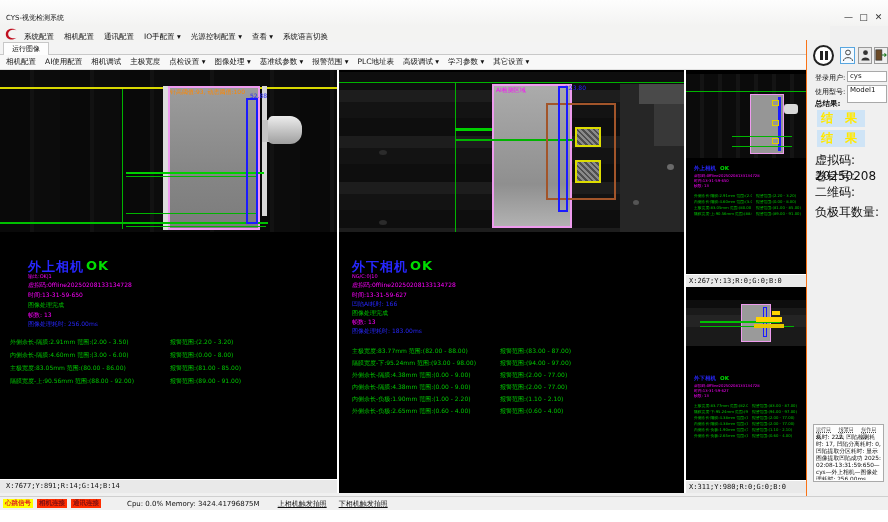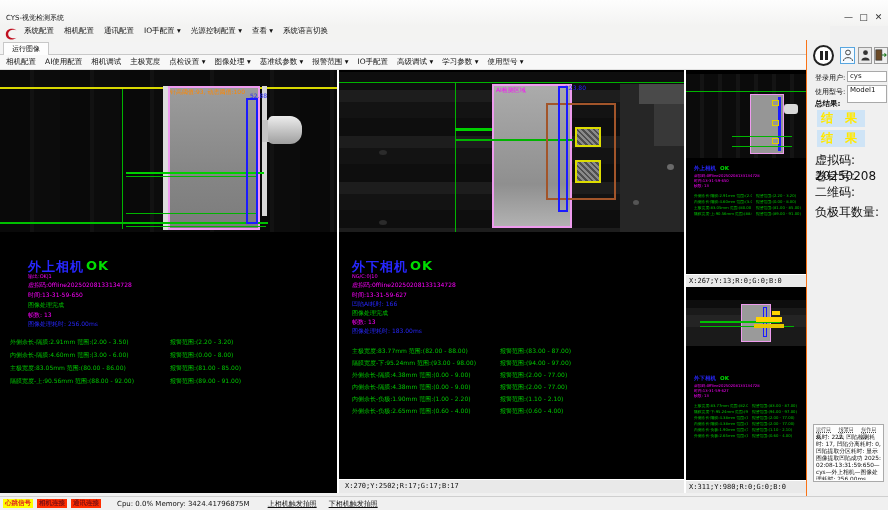--- a/index.html
+++ b/index.html
@@ -13,21 +13,21 @@
   .f38{font-size:3.8px;line-height:4.5px}
   .f5{font-size:5px}
   .f55{font-size:5.5px}
   .f6{font-size:6px}
   .f65{font-size:12px}
   .f7{font-size:7px}
   .f75{font-size:7.5px}
   .cap{background:#e9e9e9;color:#111;font:7px "DejaVu Sans Mono","Liberation Mono",monospace;
        line-height:13px;padding-left:6px;border-top:1px solid #ffffff;box-sizing:border-box}
   .cam-title{font-size:13px;font-weight:bold;letter-spacing:1px}
-  .menu-row{display:flex;align-items:flex-start;gap:10px;font-size:7.5px;color:#111}
+  .menu-row{display:flex;align-items:flex-end;gap:10px;font-size:7.5px;color:#111}
   .tool-row{display:flex;align-items:center;gap:9px;font-size:7.5px;color:#111}
   .pinkbox{border:2px solid #ee9bee;box-sizing:border-box}
   .bluebox{border:2px solid #1b1bff;box-sizing:border-box}
   .brownbox{border:2px solid #a2552a;box-sizing:border-box}
   .yellowbox{border:2px solid #dddd00;box-sizing:border-box;
              background:repeating-linear-gradient(45deg,#8a8a8a 0 2px,#4f4f4f 2px 4px)}
   .gline{background:#00b400}
   .input{background:#ffffff;border:1px solid #a9a9a9;box-sizing:border-box;font-size:7px;
          line-height:9px;padding-left:2px;color:#111}
   .ellip{overflow:hidden;white-space:nowrap}
@@ -67,24 +67,24 @@
 
 <div class="a tool-row" style="left:0;top:55px;width:806px;height:15px;padding-left:6px;background:#f8f8f8;border-bottom:1px solid #e0e0e0;box-sizing:border-box">
   <span>相机配置</span>
   <span>AI使用配置</span>
   <span>相机调试</span>
   <span>主极宽度</span>
   <span>点检设置 ▾</span>
   <span>图像处理 ▾</span>
   <span>基准线参数 ▾</span>
   <span>报警范围 ▾</span>
-  <span>IO手配置</span>
+  <span>PLC地址表</span>
   <span>高级调试 ▾</span>
   <span>学习参数 ▾</span>
-  <span>使用型号 ▾</span>
+  <span>其它设置 ▾</span>
 </div>
 
 <div class="a" style="left:0;top:70px;width:806px;height:423px;background:#000">
 
   <div class="a" style="left:0;top:0;width:337px;height:423px">
     <div class="a" style="left:0;top:0;width:337px;height:162px;background:repeating-linear-gradient(90deg,#090909 0 30px,#121212 30px 34px,#0c0c0c 34px 60px)">
       <div class="a" style="left:0;top:17px;width:337px;height:2px;background:#d8d800"></div>
       <div class="a gline" style="left:122px;top:19px;width:1px;height:140px"></div>
       <div class="a" style="left:163px;top:16px;width:5px;height:144px;background:#dcdcdc"></div>
       <div class="a" style="left:262px;top:16px;width:5px;height:130px;background:#d6d6d6"></div>
@@ -112,20 +112,21 @@
 
     <span class="a f6 grn nowrap" style="left:10px;top:268px">外侧余长-隔膜:2.91mm 范围:(2.00 - 3.50)</span>
     <span class="a f6 grn nowrap" style="left:170px;top:268px">报警范围:(2.20 - 3.20)</span>
     <span class="a f6 grn nowrap" style="left:10px;top:281px">内侧余长-隔膜:4.60mm 范围:(3.00 - 6.00)</span>
     <span class="a f6 grn nowrap" style="left:170px;top:281px">报警范围:(0.00 - 8.00)</span>
     <span class="a f6 grn nowrap" style="left:10px;top:294px">主极宽度:83.05mm 范围:(80.00 - 86.00)</span>
     <span class="a f6 grn nowrap" style="left:170px;top:294px">报警范围:(81.00 - 85.00)</span>
     <span class="a f6 grn nowrap" style="left:10px;top:307px">隔膜宽度-上:90.56mm 范围:(88.00 - 92.00)</span>
     <span class="a f6 grn nowrap" style="left:170px;top:307px">报警范围:(89.00 - 91.00)</span>
 
+    <div class="a cap" style="left:0;top:409px;width:337px;height:14px">X:7677;Y:891;R:14;G:14;B:14</div>
   </div>
 
   <div class="a" style="left:337px;top:0;width:2px;height:423px;background:#fff"></div>
 
   <div class="a" style="left:339px;top:0;width:345px;height:423px">
     <div class="a" style="left:0;top:2px;width:345px;height:160px;background:repeating-linear-gradient(180deg,#0e0e0e 0 18px,#1d1d1d 18px 30px,#131313 30px 46px)">
       <div class="a gline" style="left:0;top:10px;width:345px;height:1px"></div>
       <div class="a gline" style="left:116px;top:10px;width:1px;height:150px"></div>
       <div class="a" style="left:281px;top:12px;width:64px;height:148px;background:#262626"></div>
       <div class="a" style="left:300px;top:12px;width:45px;height:20px;background:#4a4a4a"></div>
@@ -161,21 +162,20 @@
     <span class="a f6 grn nowrap" style="left:161px;top:289px">报警范围:(94.00 - 97.00)</span>
     <span class="a f6 grn nowrap" style="left:13px;top:301px">外侧余长-隔膜:4.38mm 范围:(0.00 - 9.00)</span>
     <span class="a f6 grn nowrap" style="left:161px;top:301px">报警范围:(2.00 - 77.00)</span>
     <span class="a f6 grn nowrap" style="left:13px;top:313px">内侧余长-隔膜:4.38mm 范围:(0.00 - 9.00)</span>
     <span class="a f6 grn nowrap" style="left:161px;top:313px">报警范围:(2.00 - 77.00)</span>
     <span class="a f6 grn nowrap" style="left:13px;top:325px">内侧余长-负极:1.90mm 范围:(1.00 - 2.20)</span>
     <span class="a f6 grn nowrap" style="left:161px;top:325px">报警范围:(1.10 - 2.10)</span>
     <span class="a f6 grn nowrap" style="left:13px;top:337px">外侧余长-负极:2.65mm 范围:(0.60 - 4.00)</span>
     <span class="a f6 grn nowrap" style="left:161px;top:337px">报警范围:(0.60 - 4.00)</span>
 
-    <div class="a cap" style="left:0;top:409px;width:345px;height:14px">X:270;Y:2502;R:17;G:17;B:17</div>
   </div>
 
   <div class="a" style="left:684px;top:0;width:2px;height:423px;background:#fff"></div>
 
   <div class="a" style="left:686px;top:0;width:120px;height:217px">
     <div class="a" style="left:0;top:4px;width:120px;height:84px;background:repeating-linear-gradient(90deg,#0b0b0b 0 14px,#141414 14px 18px)">
       <div class="a gline" style="left:0;top:17px;width:120px;height:1px"></div>
       <div class="a" style="left:64px;top:20px;width:34px;height:60px;background:#969696;border:1px solid #ee9bee;box-sizing:border-box"></div>
       <div class="a" style="left:92px;top:23px;width:3px;height:54px;background:#1b1bff"></div>
       <div class="a" style="left:86px;top:26px;width:7px;height:6px;border:1px solid #ddd000;box-sizing:border-box"></div>
@@ -283,17 +283,17 @@
       <span class="f5" style="color:#444;text-decoration:underline dotted">操作日志</span>
     </div>
     <div class="a" style="left:2px;top:9px;width:66px;height:46px;font-size:5.8px;line-height:7px;color:#111;word-break:break-all;overflow:hidden">耗时: 222, 凹陷检测耗时: 17, 凹陷分离耗时: 0, 凹陷提取分区耗时: 显示图像提取凹陷成功 2025:02:08-13:31:59:650—cys—外上相机—图像处理耗时: 256.00ms</div>
   </div>
 </div>
 
 <div class="a" style="left:0;top:496px;width:888px;height:14px;background:#f0f0f0;border-top:1px solid #cfcfcf;box-sizing:border-box;display:flex;align-items:center;padding-left:3px;gap:4px">
   <span class="badge" style="background:#ffff00;color:#e02020">心跳信号</span>
   <span class="badge" style="background:#ff2d00;color:#801010">相机连接</span>
   <span class="badge" style="background:#ff2d00;color:#801010">通讯连接</span>
-  <span class="f7" style="color:#111;margin-left:12px">Cpu: 0.0% Memory: 3424.41796875M</span>
+  <span class="f7" style="color:#111;margin-left:22px">Cpu: 0.0% Memory: 3424.41796875M</span>
   <span class="f7" style="color:#111;margin-left:14px;text-decoration:underline">上相机触发拍照</span>
   <span class="f7" style="color:#111;margin-left:8px;text-decoration:underline">下相机触发拍照</span>
 </div>
 <div class="a" style="left:0;top:510px;width:888px;height:12px;background:#ffffff"></div>
 
 </body></html>

